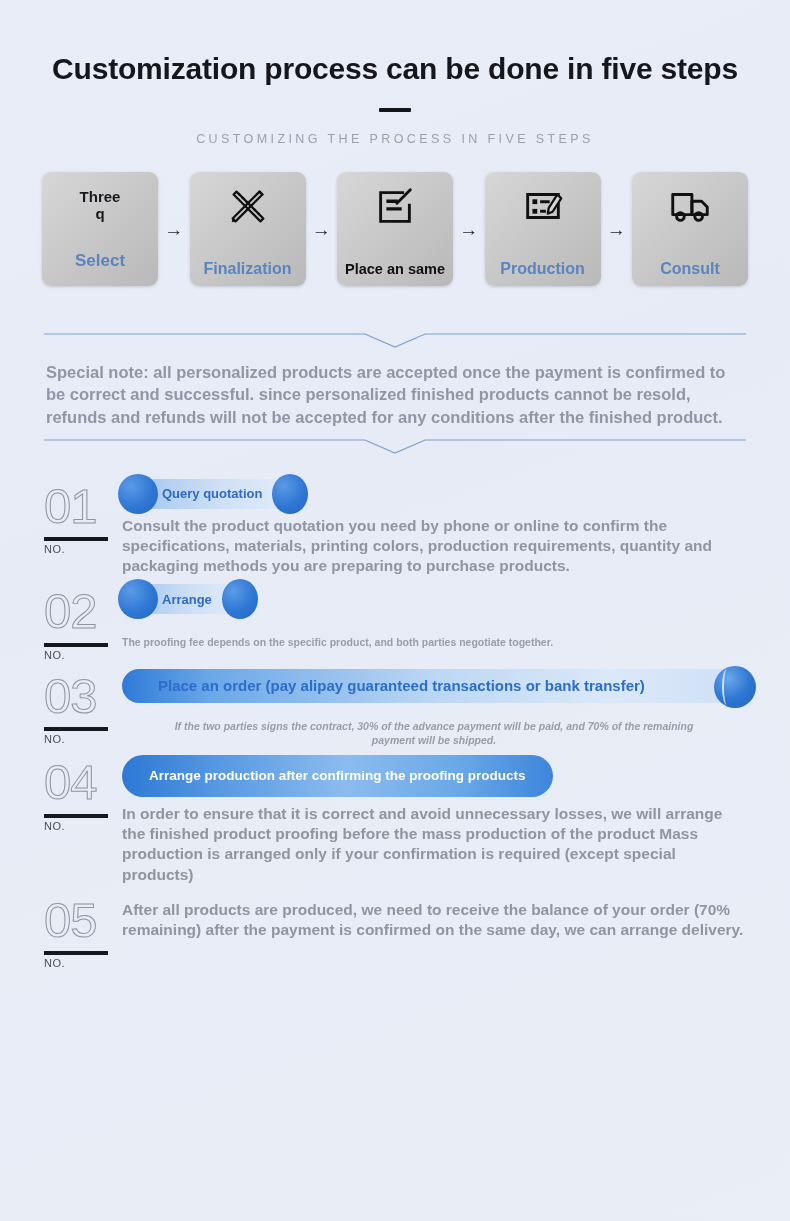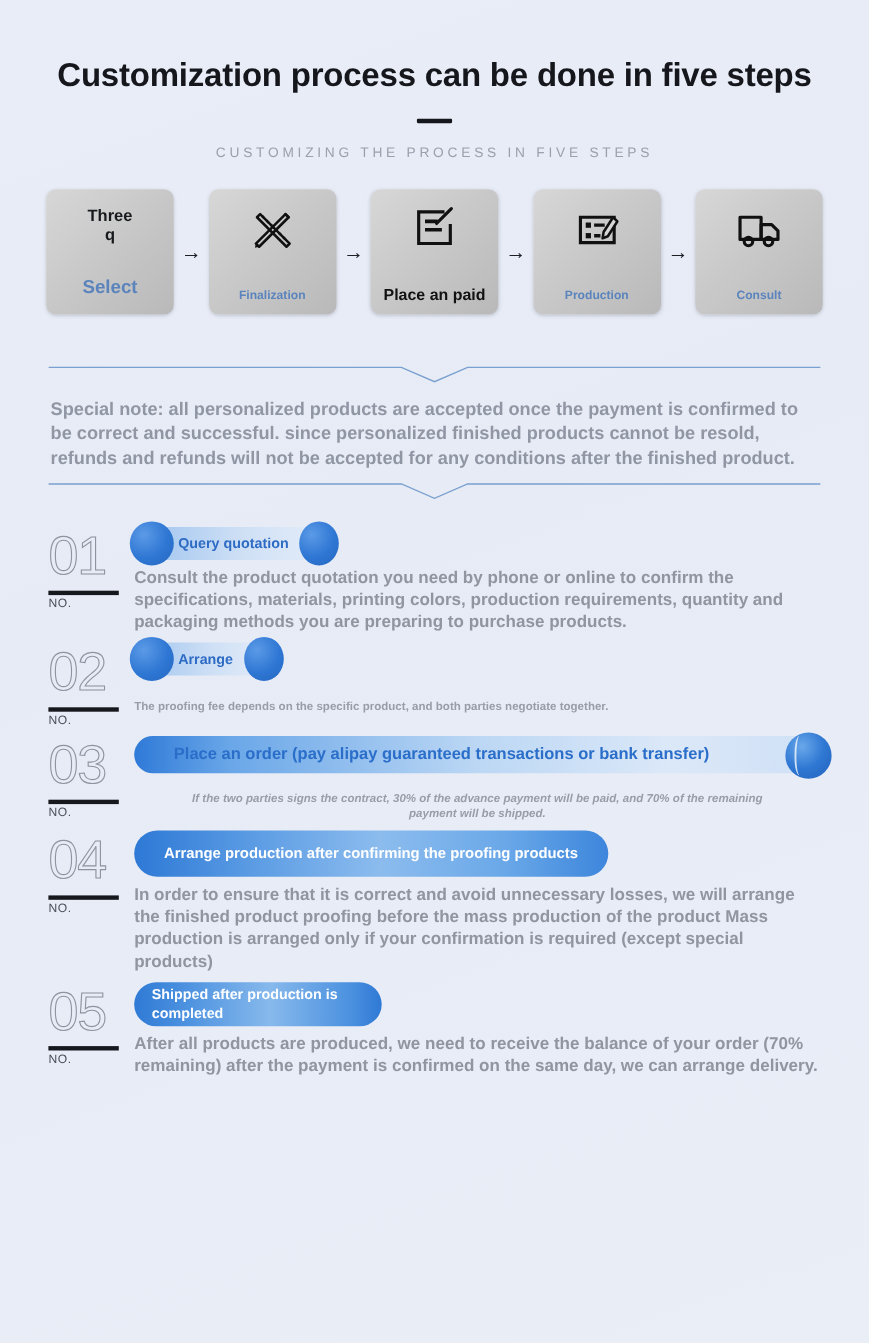--- a/index.html
+++ b/index.html
@@ -28,21 +28,21 @@
     width:116px;height:114px;border-radius:9px;
     background:linear-gradient(135deg,#d7d7d7 0%,#c9c9c9 45%,#b9b9b9 100%);
     box-shadow:0 1px 3px rgba(80,90,110,.25);
     display:flex;flex-direction:column;align-items:center;justify-content:center;
     flex:0 0 auto;position:relative;gap:24px;
   }
   .card .glyph{height:52px;display:flex;align-items:center;justify-content:center;}
   .card .glyph svg{display:block;}
   .card .ttl{font-size:14.5px;font-weight:bold;margin-top:4px;line-height:1.15;text-align:center;}
   .card .ttl.blue{color:#5b84bd;font-size:17px;}
-  .card .ttl.blue.sm{font-size:11px;}
+  .card .ttl.blue.sm{font-size:16px;}
   .card .ttl.dark{color:#111;}
   .c1txt{font-size:15px;font-weight:bold;color:#17191d;line-height:1.18;text-align:center;}
   .arrow{
     flex:1 1 auto;text-align:center;color:#1d1f24;font-size:19px;line-height:1;
     padding:0 2px;
   }
   
   .note{margin:46px 44px 0;position:relative;}
   .notch{display:block;width:100%;height:17px;}
   .note p{
@@ -150,21 +150,21 @@
   <div class="arrow">→</div>
 
   <div class="card">
     <div class="glyph">
       <svg width="46" height="46" viewBox="0 0 48 48">
         <path d="M9 9 H32 M9 9 V39 H39 V22" fill="none" stroke="#111" stroke-width="3" stroke-linecap="square"></path>
         <path d="M15 18 H27 M15 26 H31" stroke="#111" stroke-width="3.4" stroke-linecap="butt"></path>
         <path d="M40 6 L26 20" stroke="#111" stroke-width="3" stroke-linecap="round"></path>
       </svg>
     </div>
-    <div class="ttl dark">Place an paid</div>
+    <div class="ttl dark">Place an same</div>
   </div>
 
   <div class="arrow">→</div>
 
   <div class="card">
     <div class="glyph">
       <svg width="46" height="46" viewBox="0 0 48 48">
         <path d="M8 12 H40 V36 H8 Z" fill="none" stroke="#111" stroke-width="3"></path>
         <rect x="13" y="17" width="5" height="5" fill="#111"></rect>
         <rect x="13" y="27" width="5" height="5" fill="#111"></rect>
@@ -263,20 +263,17 @@
     </div>
   </div>
 
   <div class="step">
     <div class="numwrap">
       <div class="num">05</div>
       <div class="numbar"></div>
       <div class="numno">NO.</div>
     </div>
     <div class="body">
-      <div class="pill p-sh">
-        <span class="label">Shipped after production is completed</span>
-      </div>
       <p class="desc d-lg">After all products are produced, we need to receive the balance of your order (70% remaining) after the payment is confirmed on the same day, we can arrange delivery.</p>
     </div>
   </div>
 
 </div>
 
 </body></html>

